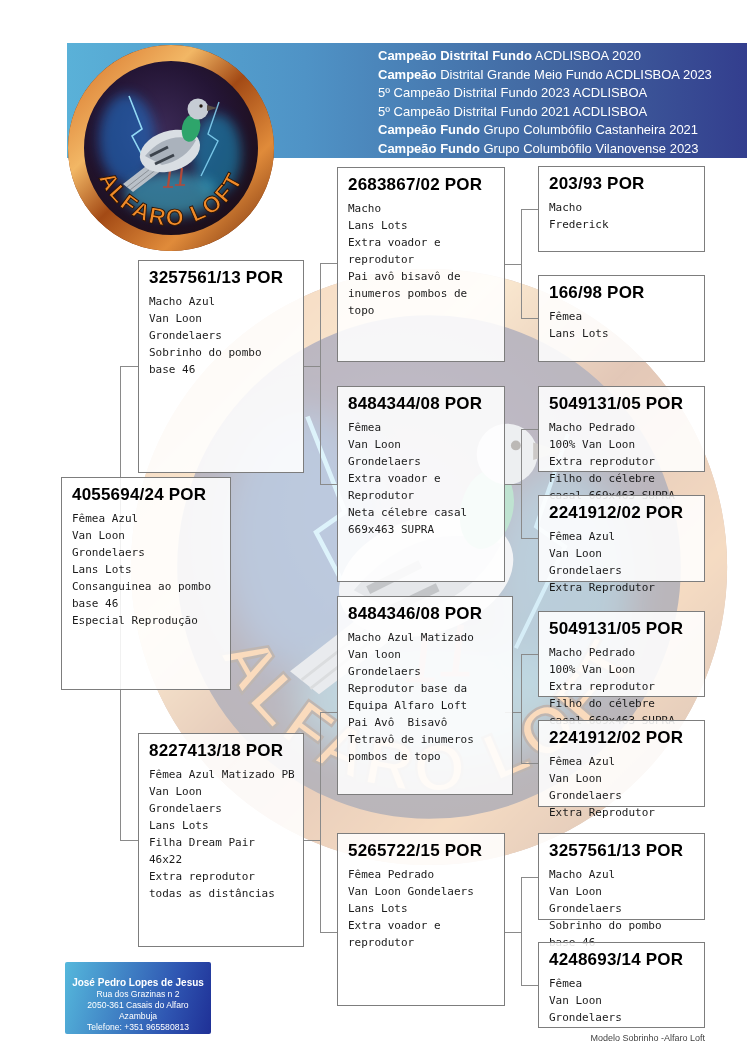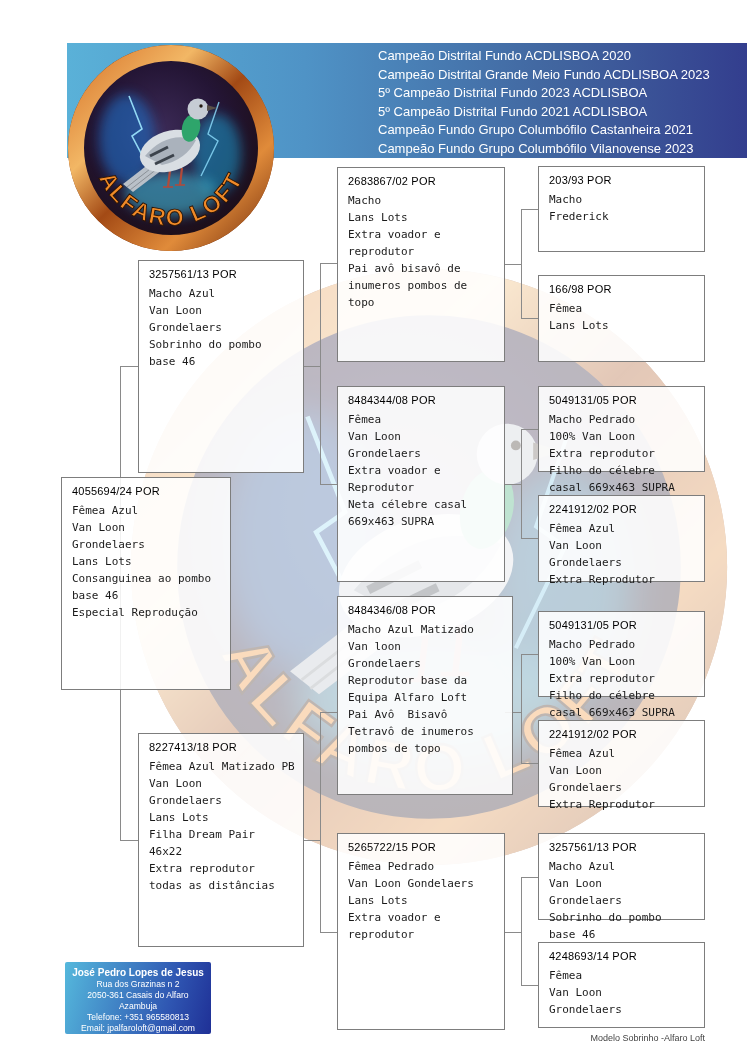--- a/index.html
+++ b/index.html
@@ -3,39 +3,39 @@
 <meta charset="utf-8">
 <style>
   html,body{margin:0;padding:0;background:#fff;}
   #page{position:relative;width:750px;height:1058px;background:#ffffff;overflow:hidden;
         font-family:"Liberation Sans",sans-serif;}
   
   .band{position:absolute;left:67px;top:43px;width:680px;height:115px;
         background:linear-gradient(90deg,#5ab1d8 0%,#4f93c6 35%,#41659f 72%,#333e8e 100%);}
   .banner{position:absolute;left:378px;top:47px;width:364px;color:#ffffff;
           font-size:13px;line-height:18.6px;}
-  .bb{font-weight:normal;}
+  .bb{font-weight:bold;}
   
   .logo{position:absolute;left:67px;top:44px;width:208px;height:208px;}
   .watermark{position:absolute;left:128px;top:266px;width:602px;height:602px;opacity:0.3;}
   
   .pbox{position:absolute;box-sizing:border-box;background:rgba(255,255,255,0.88);
         border:1px solid #7d7d7d;padding:7px 4px 0 10px;}
-  .ring{font-weight:normal;font-size:11px;color:#000;letter-spacing:.2px;margin-bottom:5px;
+  .ring{font-weight:bold;font-size:17px;color:#000;letter-spacing:.2px;margin-bottom:5px;
         font-family:"Liberation Sans",sans-serif;}
   .pbody{font-family:"DejaVu Sans Mono",monospace;font-size:11px;line-height:17px;
          color:#1a1a1a;white-space:pre-wrap;}
   
   .hline{position:absolute;height:1px;background:#8a8a8a;}
   .vline{position:absolute;width:1px;background:#8a8a8a;}
   
   .contact{position:absolute;left:65px;top:962px;width:146px;height:72px;border-radius:2px;
            background:linear-gradient(105deg,#55b8dc 0%,#2f56b2 70%,#1f3096 100%);
            color:#fff;text-align:center;padding-top:5px;box-sizing:border-box;}
-  .cname{font-size:10px;font-weight:bold;line-height:12px;}
+  .cname{font-size:10px;font-weight:bold;line-height:12px;margin-top:10px;}
   .cdet{font-size:8.6px;line-height:11px;white-space:pre-line;}
   
   .footer{position:absolute;right:45px;top:1033px;font-size:9px;color:#444;}
 </style>
 </head>
 <body>
 
 <div id="page">
 
   <svg class="watermark" viewBox="0 0 208 208" aria-hidden="true">
@@ -191,21 +191,21 @@
     <div class="ring">8484346/08 POR</div>
     <div class="pbody">Macho Azul Matizado
 Van loon
 Grondelaers
 Reprodutor base da
 Equipa Alfaro Loft
 Pai Avô  Bisavô
 Tetravô de inumeros
 pombos de topo</div>
   </div>
-  <div class="pbox" style="left:337px;top:833px;width:168px;height:197px">
+  <div class="pbox" style="left:337px;top:833px;width:168px;height:173px">
     <div class="ring">5265722/15 POR</div>
     <div class="pbody">Fêmea Pedrado
 Van Loon Gondelaers
 Lans Lots
 Extra voador e
 reprodutor</div>
   </div>
   <div class="pbox" style="left:538px;top:166px;width:167px;height:86px">
     <div class="ring">203/93 POR</div>
     <div class="pbody">Macho

